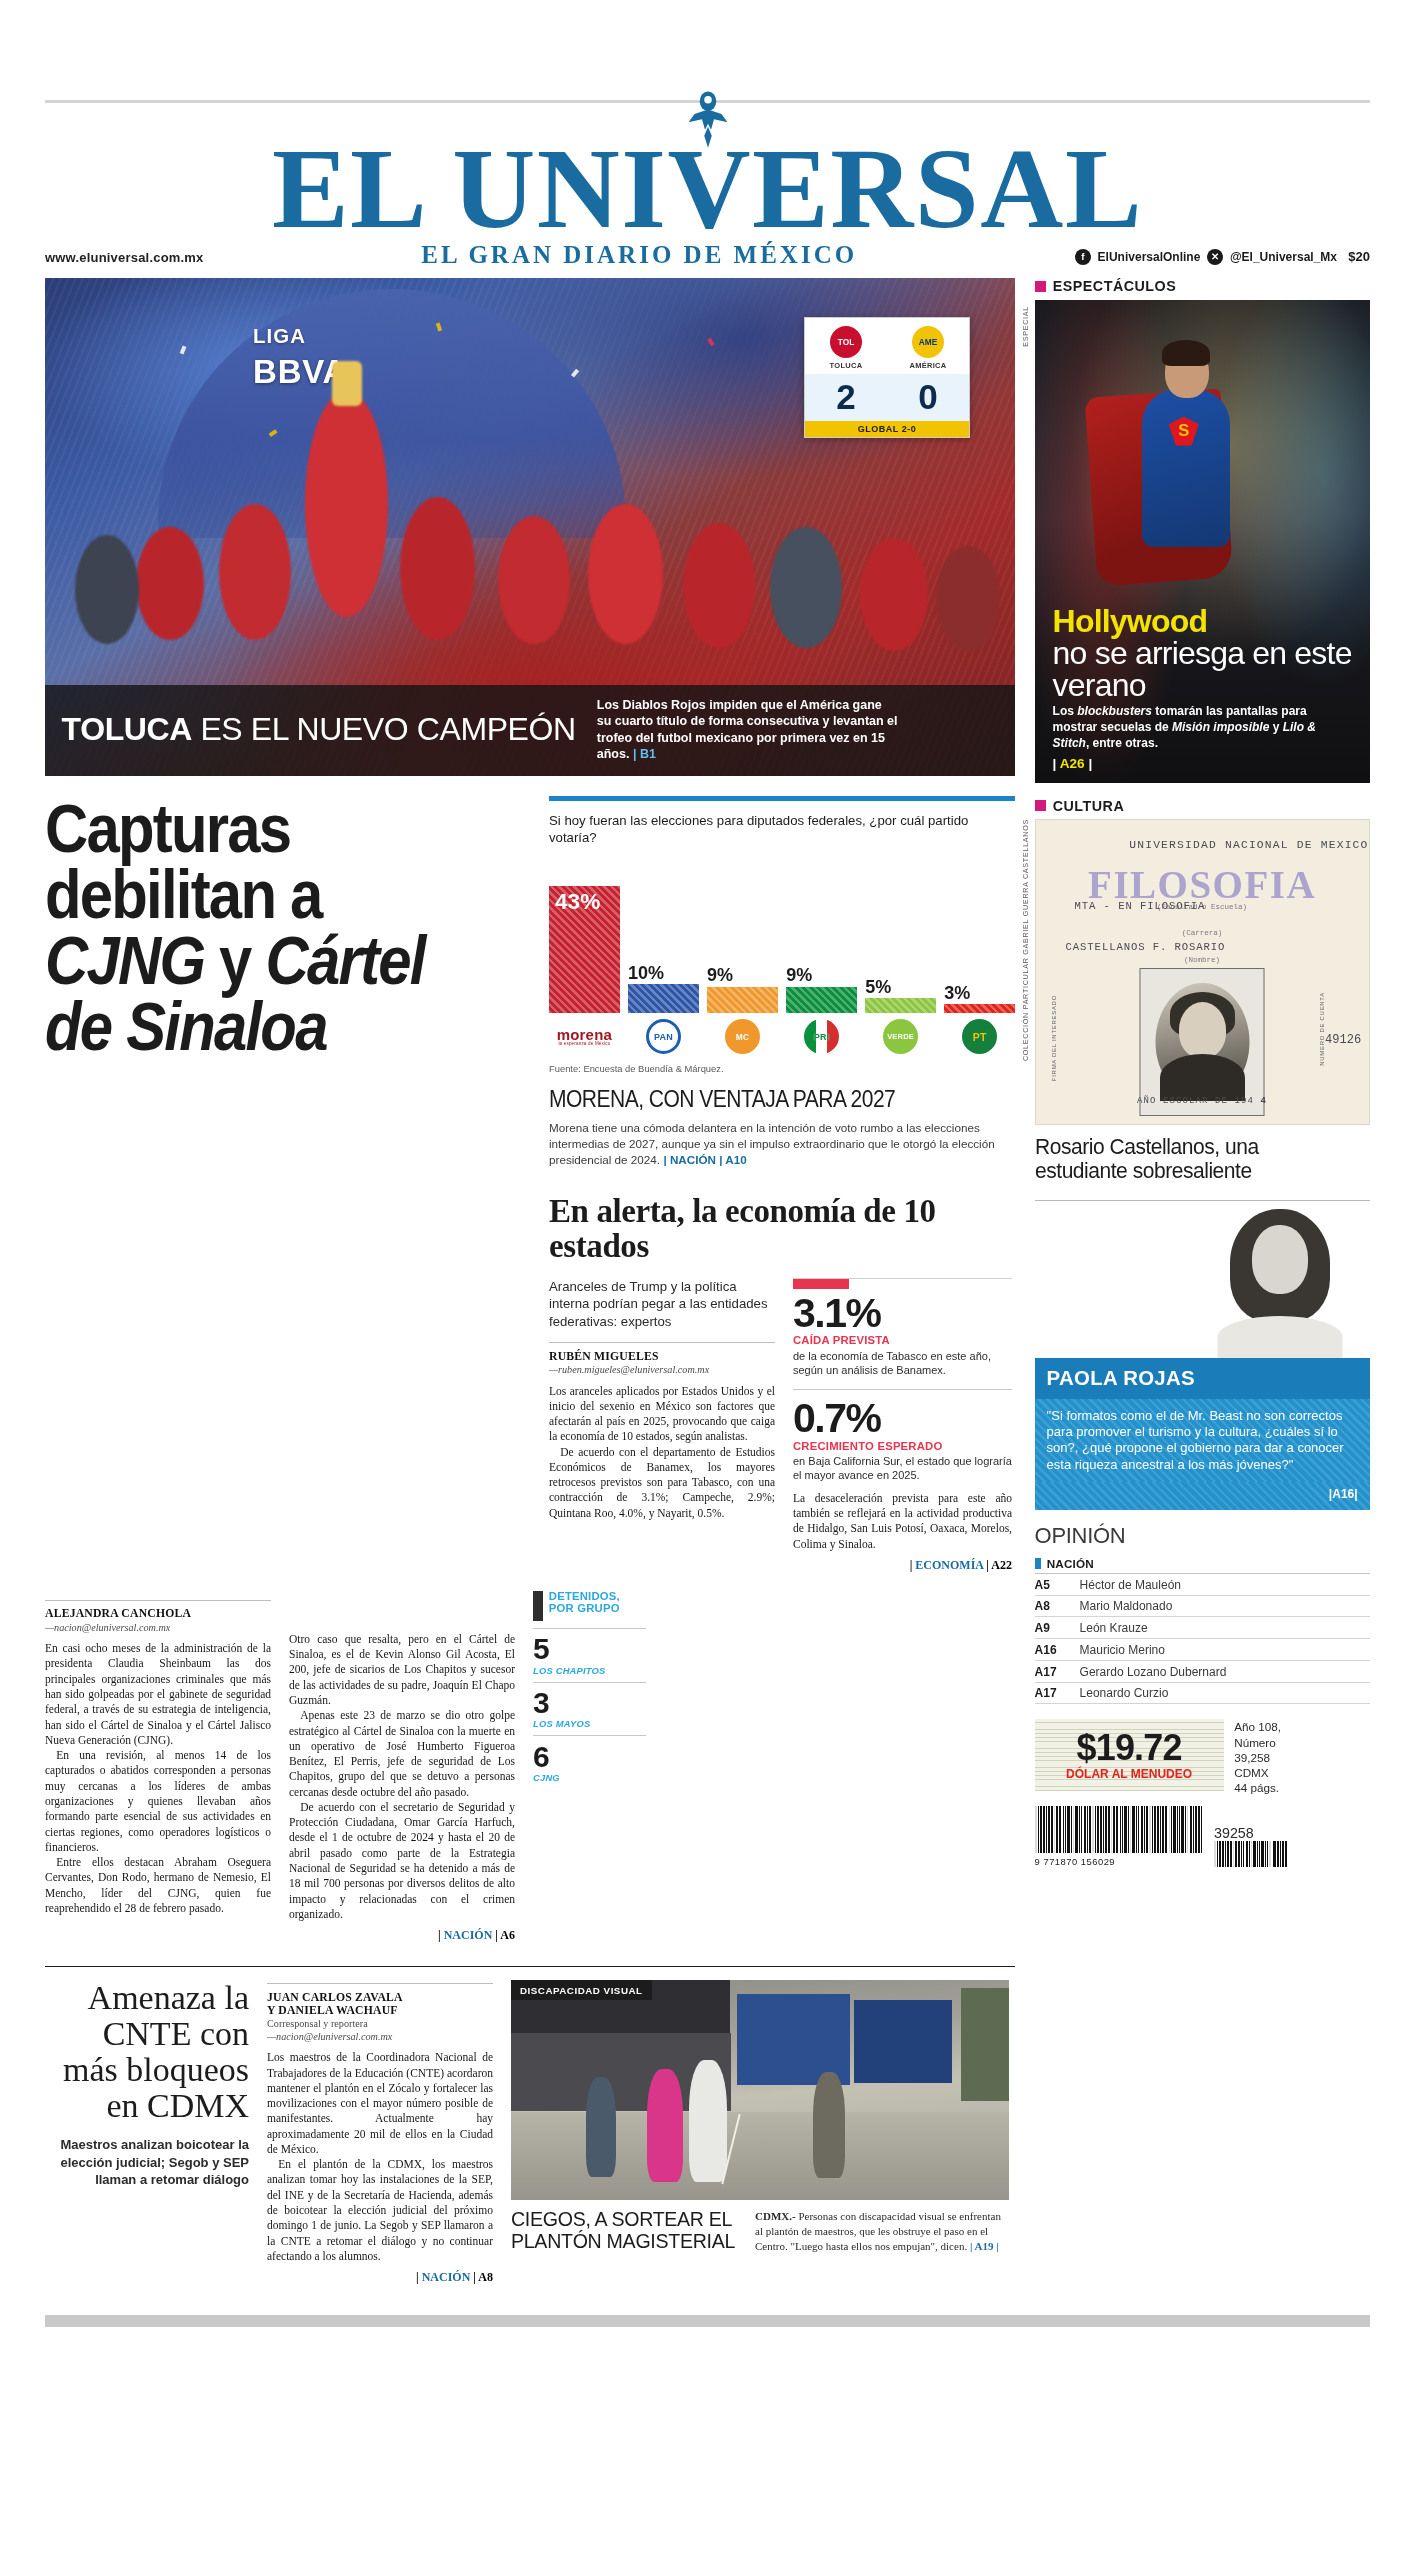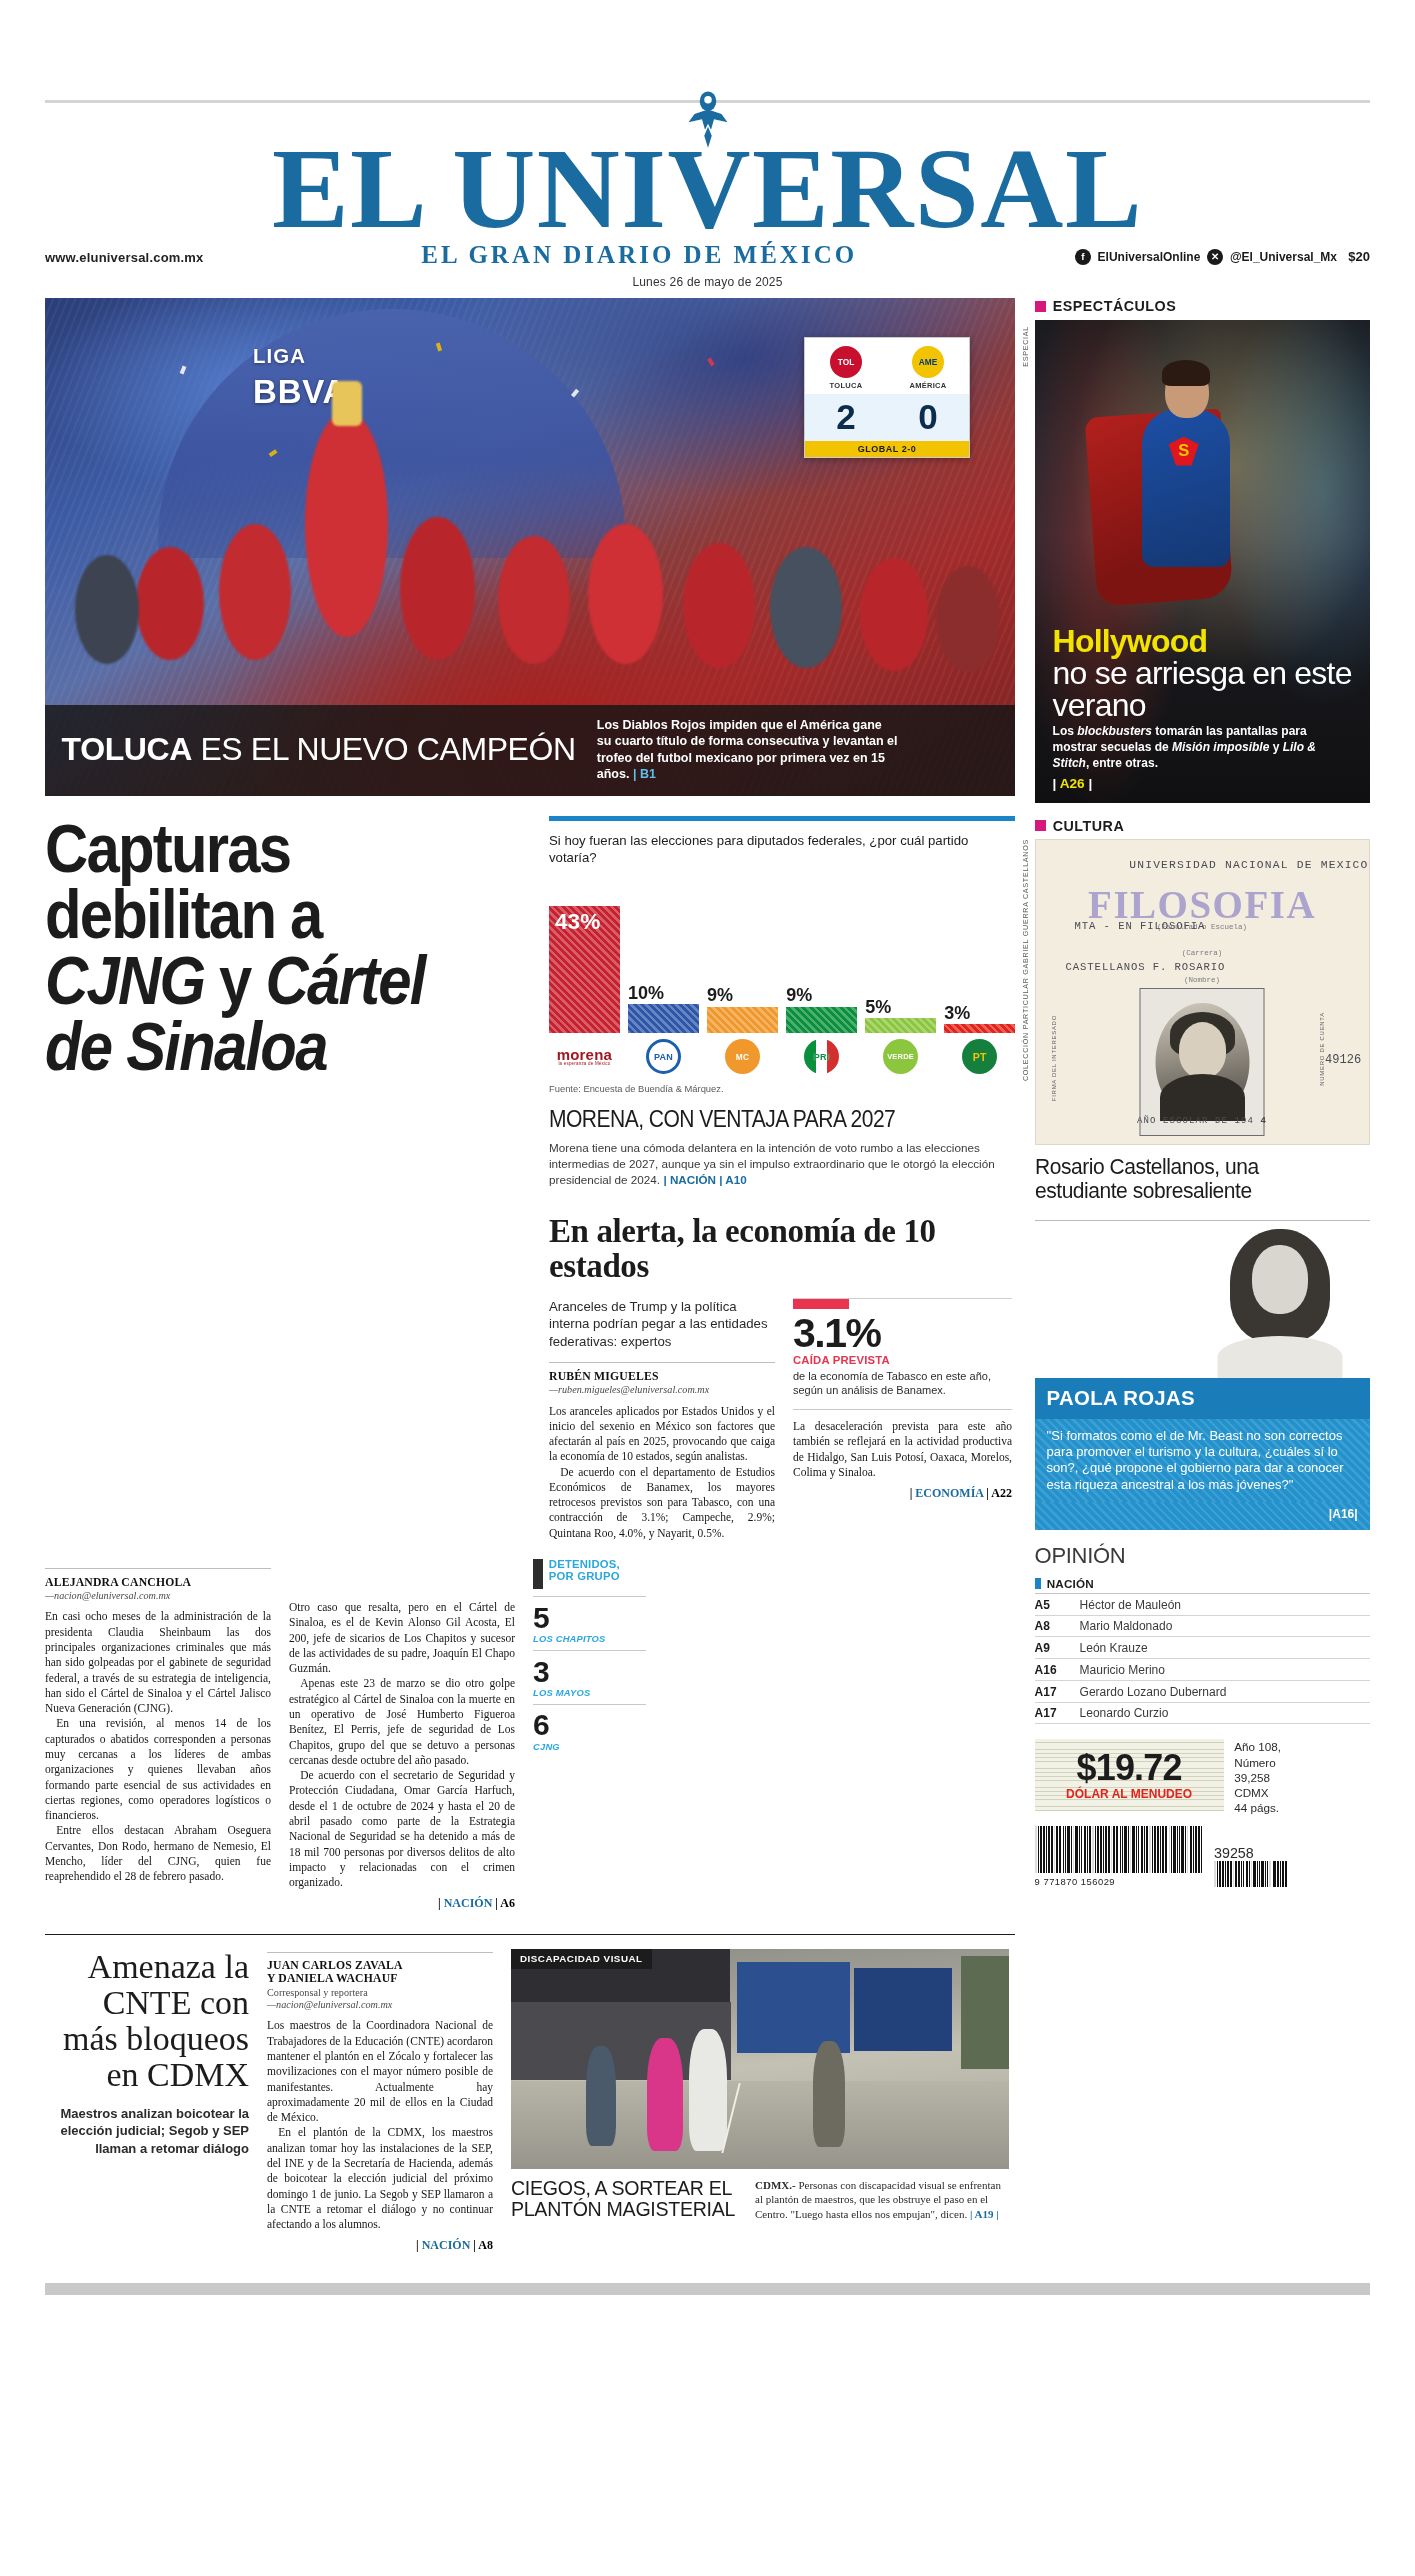--- a/index.html
+++ b/index.html
@@ -539,21 +539,20 @@
       <div class="mast-url">www.eluniversal.com.mx</div>
       <div class="mast-slogan">EL GRAN DIARIO DE MÉXICO</div>
       <div class="mast-social">
         <span class="soc-ico">f</span>
         <span>ElUniversalOnline</span>
         <span class="soc-ico">✕</span>
         <span>@El_Universal_Mx</span>
         <span class="mast-price">$20</span>
       </div>
     </div>
-    <div class="mast-date">Lunes 26 de mayo de 2025</div>
   </div>
 
   <div class="main-grid">
 
     <div class="col-left">
 
       <div class="sports">
         <div class="sports-crowdfx"></div>
         <div class="sports-arch"></div>
         <div class="sports-liga">LIGA</div>
@@ -696,20 +695,25 @@
                 </div>
               </div>
               <div class="econ-c2">
                 <div class="stat-block">
                   <div class="stat-dash"></div>
                   <div class="stat-num">3.1%</div>
                   <div class="stat-label">CAÍDA PREVISTA</div>
                   <div class="stat-text">de la economía de Tabasco en este año, según un análisis de Banamex.</div>
                 </div>
                 <div class="stat-div"></div>
+                <div class="stat-block" style="border-top:none;">
+                  <div class="stat-num">0.7%</div>
+                  <div class="stat-label">CRECIMIENTO ESPERADO</div>
+                  <div class="stat-text">en Baja California Sur, el estado que lograría el mayor avance en 2025.</div>
+                </div>
                 <div class="serif-body">
                   <p>La desaceleración prevista para este año también se reflejará en la actividad productiva de Hidalgo, San Luis Potosí, Oaxaca, Morelos, Colima y Sinaloa.</p>
                 </div>
                 <div class="endref">
                   | <span class="sec">ECONOMÍA</span> | <span>A22</span>
                 </div>
               </div>
             </div>
           </div>
         </div>

